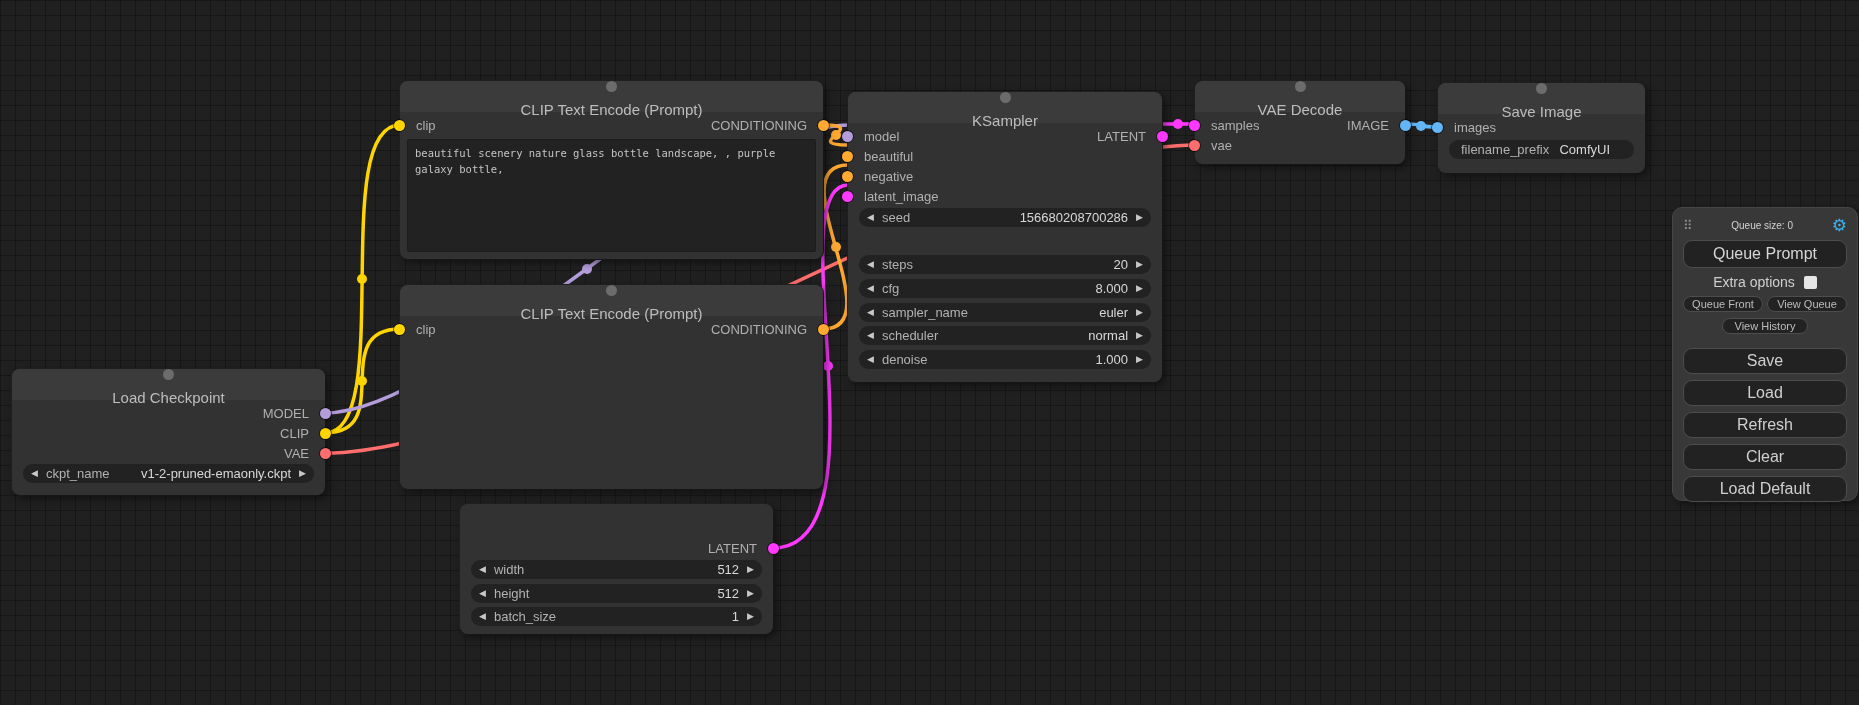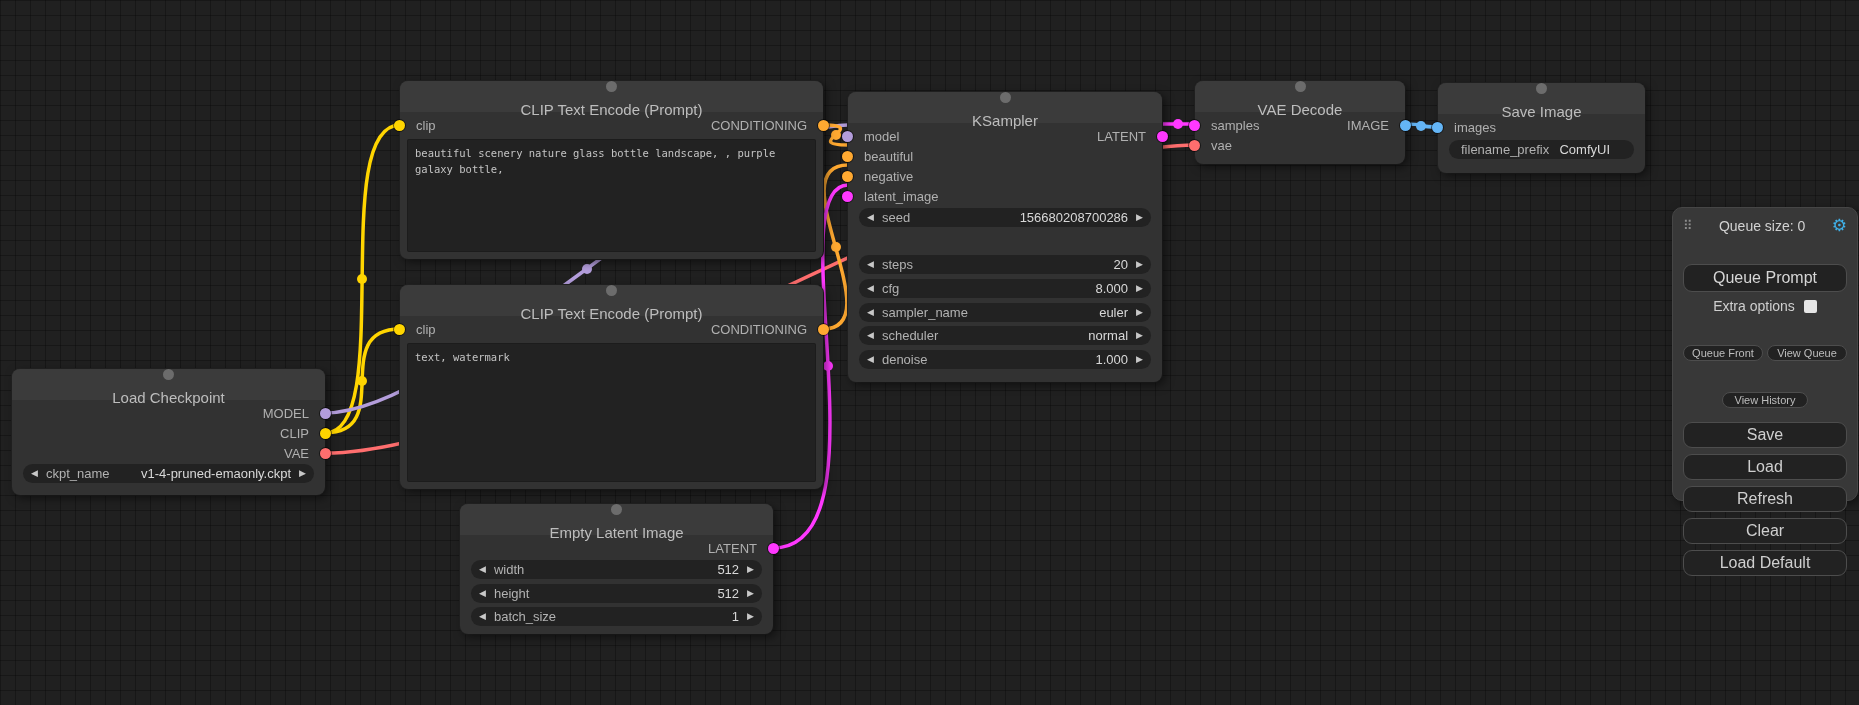--- a/index.html
+++ b/index.html
@@ -56,35 +56,35 @@
   }
 
   #queue-panel{
     position:absolute;left:1672px;top:207px;width:186px;height:294px;z-index:5;
     background:#383838;border:1px solid #464646;border-radius:10px;
     box-sizing:border-box;padding:9px 10px;display:flex;flex-direction:column;gap:6px;
     box-shadow:3px 3px 10px rgba(0,0,0,0.5);
   }
   .qp-header{display:flex;align-items:center;justify-content:space-between;height:20px;}
   .qp-drag{font-size:13px;color:#8c8c8c;cursor:grab;}
-  .qp-title{font-size:14px;color:#d2d2d2;}
+  .qp-title{font-size:10px;color:#d2d2d2;}
   .qp-gear{font-size:17px;color:var(--gear);line-height:1;cursor:pointer;}
   .qp-btn{
     height:26px;flex:none;background:#222;border:1px solid #4d4d4d;border-radius:9px;
     color:#cfcfcf;font-size:16px;font-family:inherit;cursor:pointer;width:100%;padding:0;
   }
-  .qp-primary{height:28px;color:#d6d6d6;margin-top:24px;}
+  .qp-primary{height:28px;color:#d6d6d6;}
   .qp-sep{margin-top:8px;}
   .qp-extra{display:flex;align-items:center;justify-content:center;gap:9px;height:18px;font-size:14px;color:#cfcfcf;}
   .qp-checkbox{width:13px;height:13px;background:#e6e6e6;border-radius:2px;cursor:pointer;}
   .qp-row{display:flex;gap:4px;}
   .qp-row.center{justify-content:center;align-items:center;}
   .qp-btn-sm{
     flex:1;height:16px;background:#222;border:1px solid #4d4d4d;border-radius:8px;
-    color:#bdbdbd;font-size:11px;font-family:inherit;line-height:1;padding:0 6px;cursor:pointer;margin-top:25px;
+    color:#bdbdbd;font-size:11px;font-family:inherit;line-height:1;padding:0 6px;cursor:pointer;
   }
   .qp-btn-sm.fixed{flex:0 0 auto;padding:0 12px;}
 </style>
 </head>
 <body>
 
 <div id="canvas">
 
   <svg id="wires" width="1859" height="705" viewBox="0 0 1859 705">
     <path class="wire" d="M 325 433 C 396 433 328 125 400 125" style="stroke:var(--clip)"></path>
@@ -120,21 +120,21 @@
       <span class="slot-label">CLIP</span>
       <span class="dot" style="background:var(--clip)"></span>
     </div>
     <div class="slot out" style="top:74px">
       <span class="slot-label">VAE</span>
       <span class="dot" style="background:var(--vae)"></span>
     </div>
     <div class="widget" style="top:95px">
       <span class="warrow">◀</span>
       <span class="wlabel">ckpt_name</span>
-      <span class="wvalue">v1-4-pruned-emaonly.ckpt</span>
+      <span class="wvalue">v1-2-pruned-emaonly.ckpt</span>
       <span class="warrow">▶</span>
     </div>
   </div>
 
   <div class="node" style="left:400px;top:81px;width:423px;height:178px;">
     <div class="node-title">
       <span class="collapse-dot"></span>
       <span>CLIP Text Encode (Prompt)</span>
     </div>
     <div class="slot in" style="top:34px">
@@ -154,28 +154,23 @@
       <span>CLIP Text Encode (Prompt)</span>
     </div>
     <div class="slot in" style="top:34px">
       <span class="dot" style="background:var(--clip)"></span>
       <span class="slot-label">clip</span>
     </div>
     <div class="slot out" style="top:34px">
       <span class="slot-label">CONDITIONING</span>
       <span class="dot" style="background:var(--conditioning)"></span>
     </div>
-    <div class="prompt-box" style="top:59px;bottom:8px;">text, watermark</div>
   </div>
 
   <div class="node" style="left:460px;top:504px;width:313px;height:130px;">
-    <div class="node-title">
-      <span class="collapse-dot"></span>
-      <span>Empty Latent Image</span>
-    </div>
     <div class="slot out" style="top:34px">
       <span class="slot-label">LATENT</span>
       <span class="dot" style="background:var(--latent)"></span>
     </div>
     <div class="widget" style="top:56px">
       <span class="warrow">◀</span>
       <span class="wlabel">width</span>
       <span class="wvalue">512</span>
       <span class="warrow">▶</span>
     </div>

